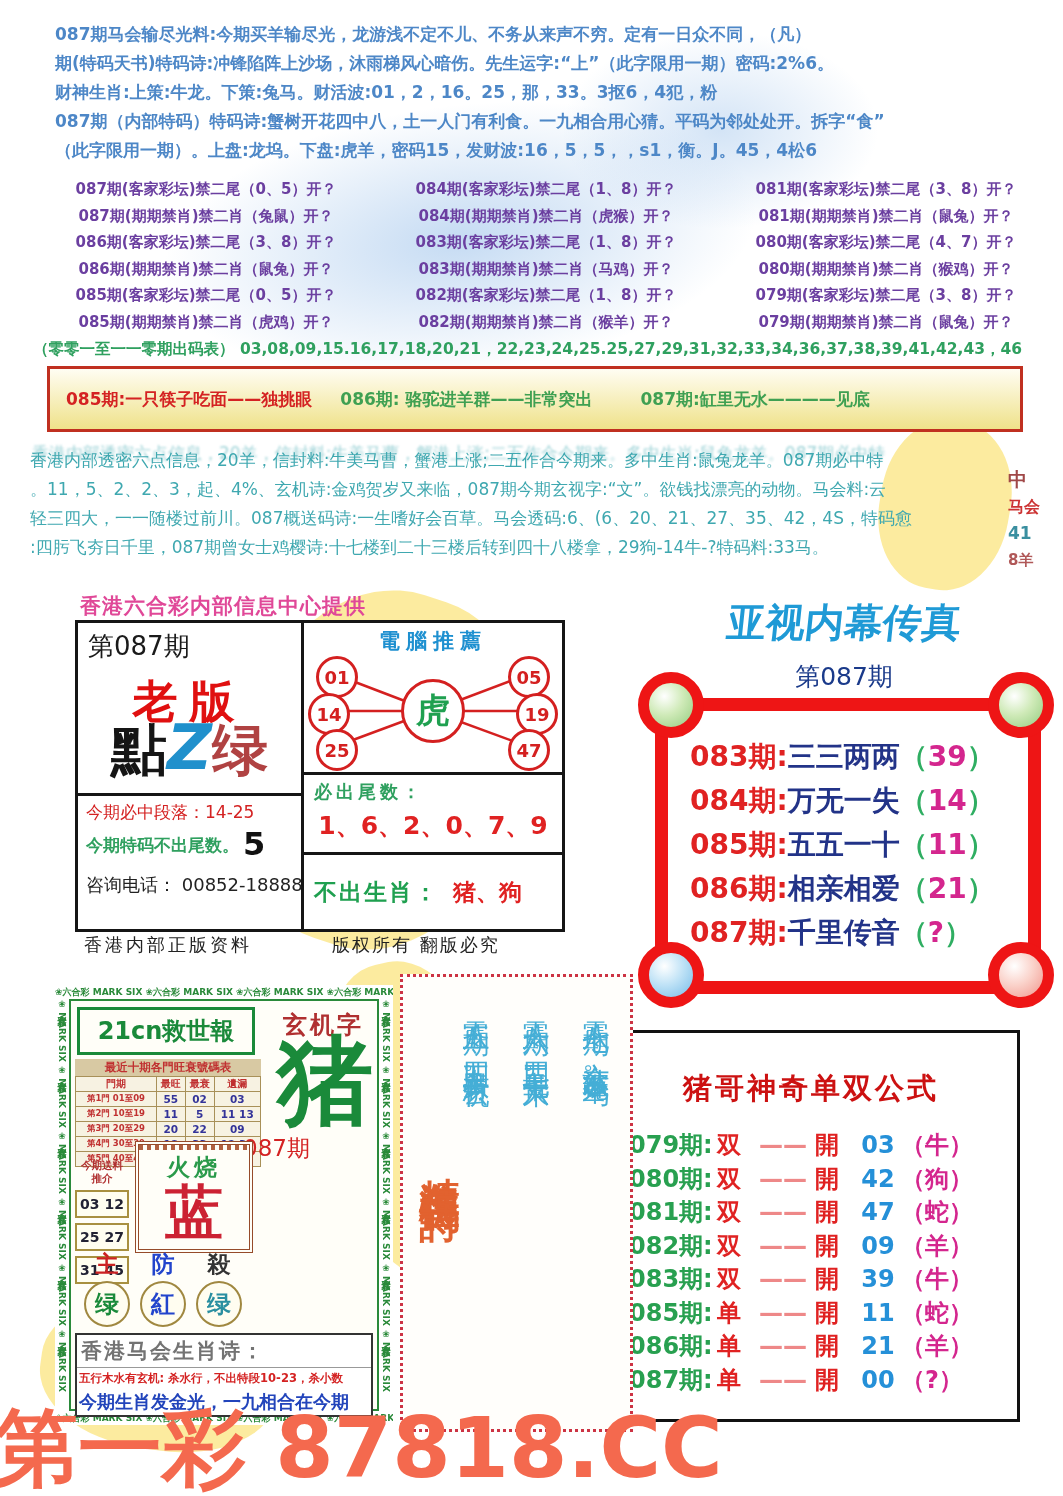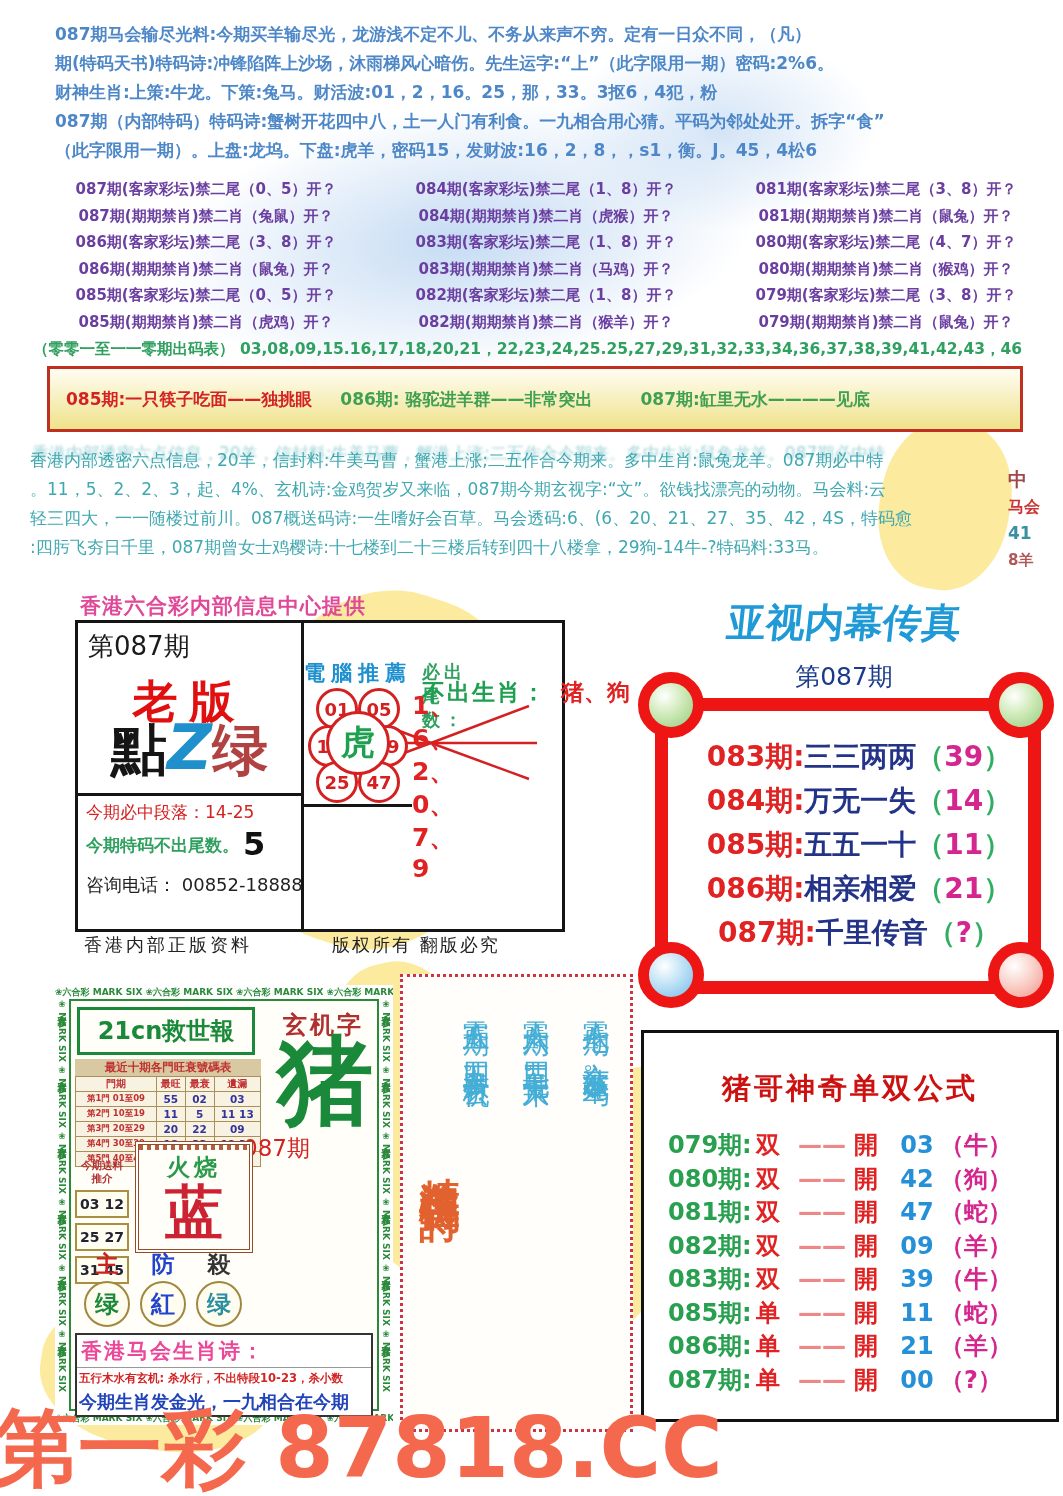--- a/index.html
+++ b/index.html
@@ -58,21 +58,21 @@
   .laoban{text-align:center;margin-top:8px;font-size:45px;font-weight:bold;color:#e01010;letter-spacing:12px;}
   .dzl{position:absolute;top:94px;left:0;width:100%;text-align:center;line-height:1;}
   .dzl .d1{font-size:56px;font-weight:bold;color:#151515;}
   .dzl .d2{font-size:62px;font-weight:bold;font-style:italic;color:#2090cc;}
   .dzl .d3{font-size:56px;font-weight:bold;color:#b04242;}
   .ldiv{position:absolute;top:170px;left:0;right:0;border-top:3px solid #151515;}
   .seg{position:absolute;top:178px;left:8px;font-size:17px;font-weight:normal;color:#d42222;white-space:nowrap;}
   .tail{position:absolute;top:202px;left:8px;font-size:17px;font-weight:bold;color:#2fa05f;white-space:nowrap;}
   .tail .big5{font-size:32px;color:#111;vertical-align:-4px;margin-left:4px;}
   .phone{position:absolute;top:250px;left:8px;font-size:18px;color:#222;white-space:nowrap;}
-  .rpane{flex:1;display:flex;flex-direction:row;position:relative;margin-top:32px;}
+  .rpane{flex:1;display:flex;flex-direction:column;position:relative;}
   .boxA{height:149px;border-bottom:3px solid #151515;position:relative;}
   .ctitle{text-align:center;color:#1e90d0;font-size:21px;font-weight:bold;letter-spacing:6px;margin:4px 0 0 0;}
   .clines{position:absolute;left:0;top:0;}
   .cir{position:absolute;width:36px;height:36px;border:3px solid #d42020;border-radius:50%;color:#d42020;
        font-size:18px;font-weight:bold;display:flex;align-items:center;justify-content:center;background:#fff;z-index:2;}
   .c01{left:12px;top:33px}.c14{left:4px;top:70px}.c25{left:12px;top:106px}
   .c05{right:12px;top:33px}.c19{right:4px;top:70px}.c36{right:12px;top:106px}
   .ccen{position:absolute;left:50%;top:88px;transform:translate(-50%,-50%);width:58px;height:58px;border:3px solid #d42020;
         border-radius:50%;display:flex;align-items:center;justify-content:center;background:#fff;z-index:2;
         font-size:34px;font-weight:bold;color:#1fa050;}
@@ -83,31 +83,31 @@
   .nz{position:absolute;left:10px;top:22px;font-size:23px;font-weight:bold;white-space:nowrap;}
   .nz .nzl{color:#1fa050;letter-spacing:2px;}
   .nz .nzv{color:#e02222;margin-left:14px;}
   .footL{left:84px;top:933px;font-size:18px;color:#222;letter-spacing:3px;}
   .footR{left:332px;top:933px;font-size:18px;color:#222;letter-spacing:2px;}
 
   
   .faxtitle{left:628px;top:596px;width:432px;text-align:center;font-size:39px;font-weight:bold;color:#1f9ad6;transform:skewX(-6deg);}
   .faxperiod{left:628px;top:660px;width:432px;text-align:center;font-size:25px;color:#1a3a8a;}
   .faxbox{left:655px;top:698px;width:386px;height:296px;border:13px solid #ee1515;border-radius:14px;background:#fff;box-sizing:border-box;}
-  .faxrows{margin:24px 0 3px 22px;line-height:44px;font-size:28px;font-weight:bold;white-space:nowrap;text-align:center;}
+  .faxrows{margin:24px 0 3px 22px;line-height:44px;font-size:28px;font-weight:bold;white-space:nowrap;}
   .fp{color:#e02222;}.ft{color:#223388;}.fpar{color:#2fae62;}.fv{color:#d4268e;}
   .cc{position:absolute;width:44px;height:44px;border-radius:50%;border:11px solid #ee1515;z-index:3;}
   .cgreen{background:radial-gradient(circle at 35% 30%, #ffffff, #cfeab8 45%, #93cc7e);}
   .cblue{background:radial-gradient(circle at 35% 30%, #ffffff, #bfe2f6 45%, #74bbe8);}
   .cpink{background:radial-gradient(circle at 35% 30%, #ffffff, #fad2ca 45%, #f0948a);}
   .cctl{left:638px;top:672px;}.cctr{left:988px;top:672px;}
   .ccbl{left:638px;top:942px;}.ccbr{left:988px;top:942px;}
 
   
-  .fbox{left:641px;top:1030px;width:418px;height:392px;border:3px solid #111;background:#fff;box-sizing:border-box;}
+  .fbox{left:602px;top:1030px;width:418px;height:392px;border:3px solid #111;background:#fff;box-sizing:border-box;}
   .ftitle{text-align:center;margin-top:36px;font-size:29px;font-weight:bold;color:#cc1111;letter-spacing:3px;}
   .frows{margin:20px 0 0 24px;font-size:24px;font-weight:bold;line-height:33.5px;white-space:nowrap;}
   .rp{color:#28a050;display:inline-block;width:88px;}
   .ro{color:#e02222;display:inline-block;width:34px;}
   .rd{color:#ee8888;display:inline-block;width:64px;text-align:center;}
   .rk{color:#e02222;display:inline-block;width:40px;}
   .rn{color:#2590d8;display:inline-block;width:46px;text-align:center;}
   .rz{color:#d4268e;}
 
   
@@ -146,21 +146,21 @@
   .shuang{text-align:center;font-size:46px;color:#b8860b;font-weight:bold;line-height:1.1;}
   .haishui{font-size:16px;font-weight:bold;color:#d42222;margin-top:3px;white-space:nowrap;}
   .zfs{position:absolute;left:8px;top:248px;width:168px;display:flex;justify-content:space-around;
        font-size:23px;font-weight:bold;}
   .zfs .z1{color:#cc2222;}.zfs .z2{color:#2244cc;}.zfs .z3{color:#333;}
   .zcirc{position:absolute;left:8px;top:280px;width:168px;display:flex;justify-content:space-around;}
   .zc{width:42px;height:42px;border:2px solid #a08840;border-radius:50%;display:flex;align-items:center;
       justify-content:center;font-size:24px;font-weight:bold;background:#fffdf0;}
   .zca{color:#1a8a3a;}.zcb{color:#2244cc;}.zcc{color:#2a8fa0;}
   .gpoem{position:absolute;left:4px;top:332px;right:4px;border:2px solid #333;background:#fff;}
-  .gpt{font-size:21px;font-weight:bold;color:#ec4899;letter-spacing:2px;padding:2px 4px;border-bottom:1px solid #999;}
+  .gpt{font-size:21px;font-weight:bold;color:#737373;letter-spacing:2px;padding:2px 4px;border-bottom:1px solid #999;}
   .gpr{font-size:11.5px;color:#d42222;font-weight:bold;padding:3px 2px;white-space:nowrap;}
   .gpb{font-size:18px;color:#2244bb;font-weight:bold;padding:1px 2px;white-space:nowrap;}
 
   
   .vbox{left:400px;top:974px;width:233px;height:458px;border:3px dotted #cc3344;background:#fffefb;box-sizing:border-box;}
   .vcols{position:absolute;right:16px;top:22px;height:416px;writing-mode:vertical-rl;
          font-size:27px;color:#45aed6;letter-spacing:3px;}
   .vcols div{margin-left:24px;}
   .vtitle{position:absolute;left:10px;top:168px;writing-mode:vertical-rl;font-size:40px;font-weight:bold;
           color:#e2622f;letter-spacing:6px;}
@@ -180,21 +180,21 @@
   <div class="wm wm-y wm-y3"></div>
   <div class="wm wm-y wm-y4"></div>
   <div class="wm wm-y wm-y5"></div>
   <div class="wm wm-y wm-y6"></div>
 
   <div class="layer top-notes">
     <p>087期马会输尽光料:今期买羊输尽光，龙游浅不定不儿、不务从来声不穷。定有一日众不同，（凡）</p>
     <p>期(特码天书)特码诗:冲锋陷阵上沙场，沐雨梯风心暗伤。先生运字:“上”（此字限用一期）密码:2%6。</p>
     <p>财神生肖:上策:牛龙。下策:兔马。财活波:01，2，16。25，那，33。3抠6，4犯，粉</p>
     <p>087期（内部特码）特码诗:蟹树开花四中八，土一人门有利食。一九相合用心猜。平码为邻处处开。拆字“食”</p>
-    <p>（此字限用一期）。上盘:龙坞。下盘:虎羊，密码15，发财波:16，2，8，，s1，衡。J。45，4松6</p>
+    <p>（此字限用一期）。上盘:龙坞。下盘:虎羊，密码15，发财波:16，5，5，，s1，衡。J。45，4松6</p>
   </div>
 
   <div class="layer ban">
     <div class="col">
       <p>087期(客家彩坛)禁二尾（0、5）开？</p>
       <p>087期(期期禁肖)禁二肖（兔鼠）开？</p>
       <p>086期(客家彩坛)禁二尾（3、8）开？</p>
       <p>086期(期期禁肖)禁二肖（鼠兔）开？</p>
       <p>085期(客家彩坛)禁二尾（0、5）开？</p>
       <p>085期(期期禁肖)禁二肖（虎鸡）开？</p>

